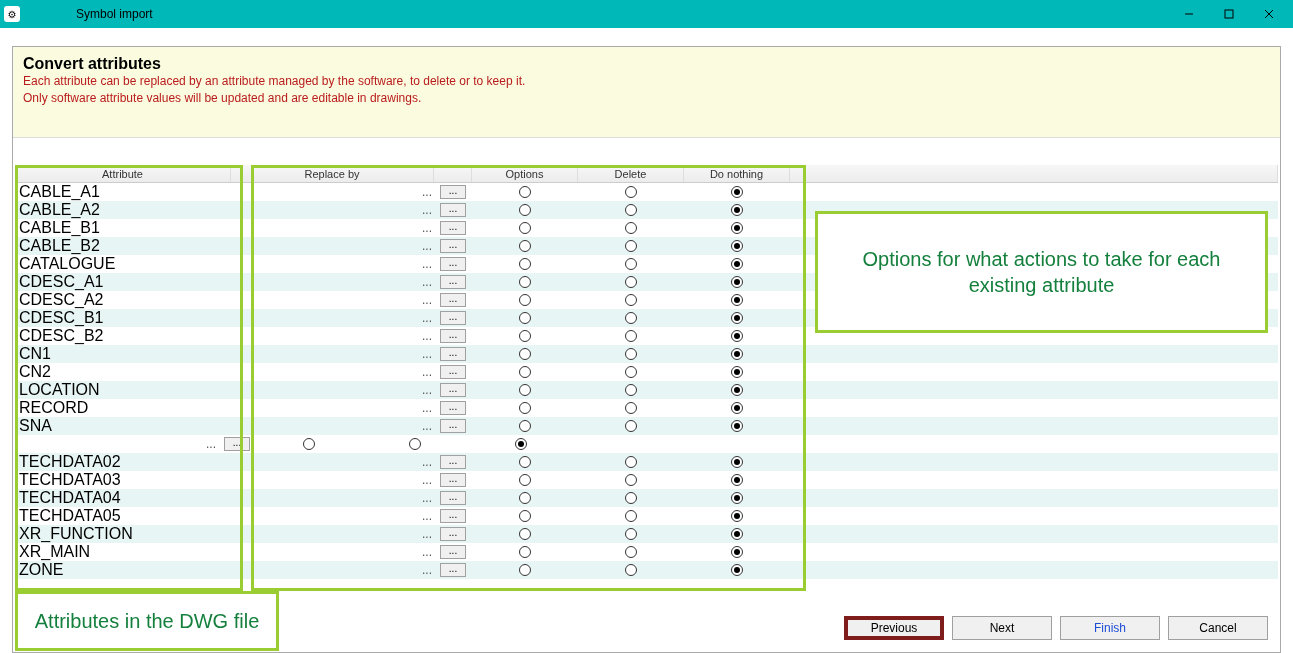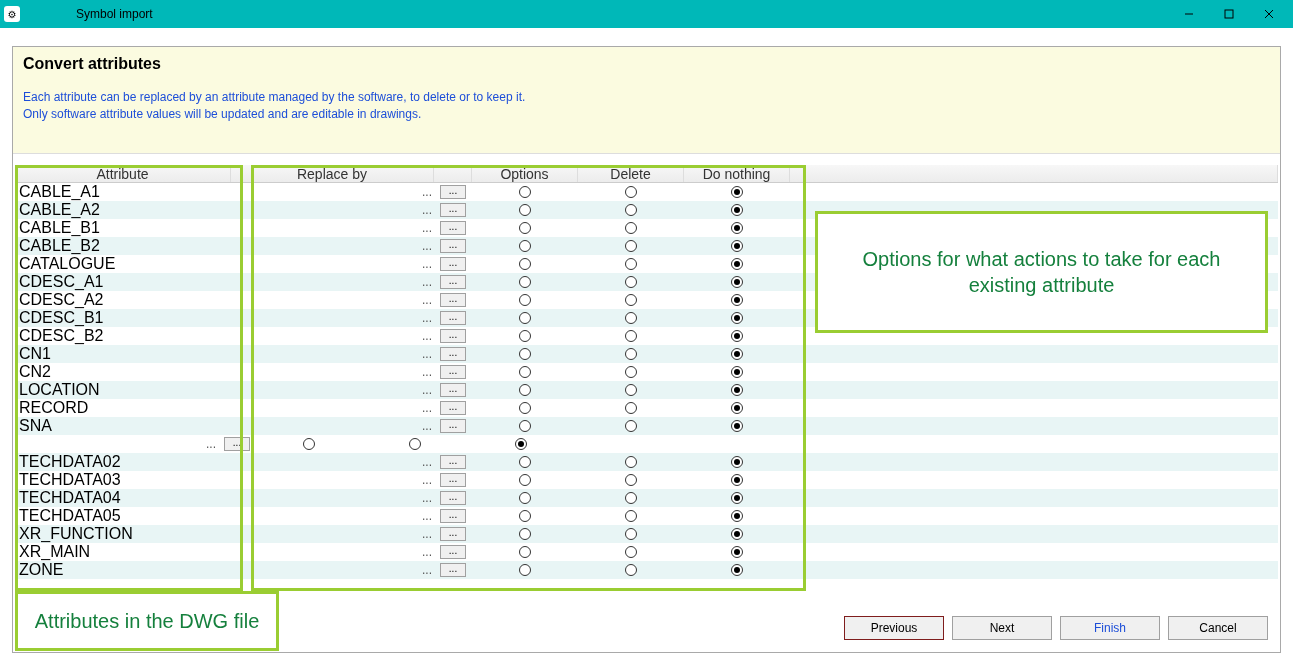--- a/index.html
+++ b/index.html
@@ -45,37 +45,37 @@
     position: absolute;
     left: 12px; right: 12px; top: 18px; bottom: 0;
     border: 1px solid #a9a9a9;
     background: #fff;
   }
   .header-band {
     background: #fbfbe0;
     padding: 8px 10px 30px 10px;
     border-bottom: 1px solid #ddd;
   }
-  .header-band h2 { font-size: 16px; font-weight: bold; margin-bottom: 16px; }
-  .header-band p { font-size: 12px; color: #1d4ed8; line-height: 1.4; }
+  .header-band h2 { font-size: 16px; font-weight: bold; margin-bottom: 0; }
+  .header-band p { font-size: 12px; color: #b91c1c; line-height: 1.4; }
   .grid-area {
     position: absolute;
     top: 118px; left: 2px; right: 2px; bottom: 60px;
     overflow: hidden;
   }
   .col-headers {
     display: flex;
     height: 18px;
     background: linear-gradient(#f7f7f7,#ececec);
     border-bottom: 1px solid #ccc;
     width: 100%;
   }
   .col-headers .h {
     border-right: 1px solid #ddd;
-    font-size: 14px;
+    font-size: 11px;
     text-align: center;
     line-height: 18px;
     color: #333;
     overflow: hidden;
     white-space: nowrap;
   }
   .h-attr { width: 216px; }
   .h-repby { width: 203px; }
   .h-btncol { width: 38px; }
   .h-rep { width: 106px; }
@@ -143,21 +143,21 @@
     bottom: 12px; right: 12px;
     display: flex; gap: 8px;
   }
   .btn {
     width: 100px; height: 24px;
     background: #f0f0f0;
     border: 1px solid #a0a0a0;
     font-size: 12px;
     cursor: pointer;
   }
-  .btn.primary { border: 1px solid #7f1d1d; }
+  .btn.primary { border: 4px solid #7f1d1d; }
   .btn:disabled { color: #1d4ed8; cursor: default; }
 </style>
 </head>
 <body>
 
 <div class="titlebar">
   <div class="app-icon">⚙</div>
   <div class="title">Symbol import</div>
   <div class="spacer"></div>
   <div class="winbtn">

